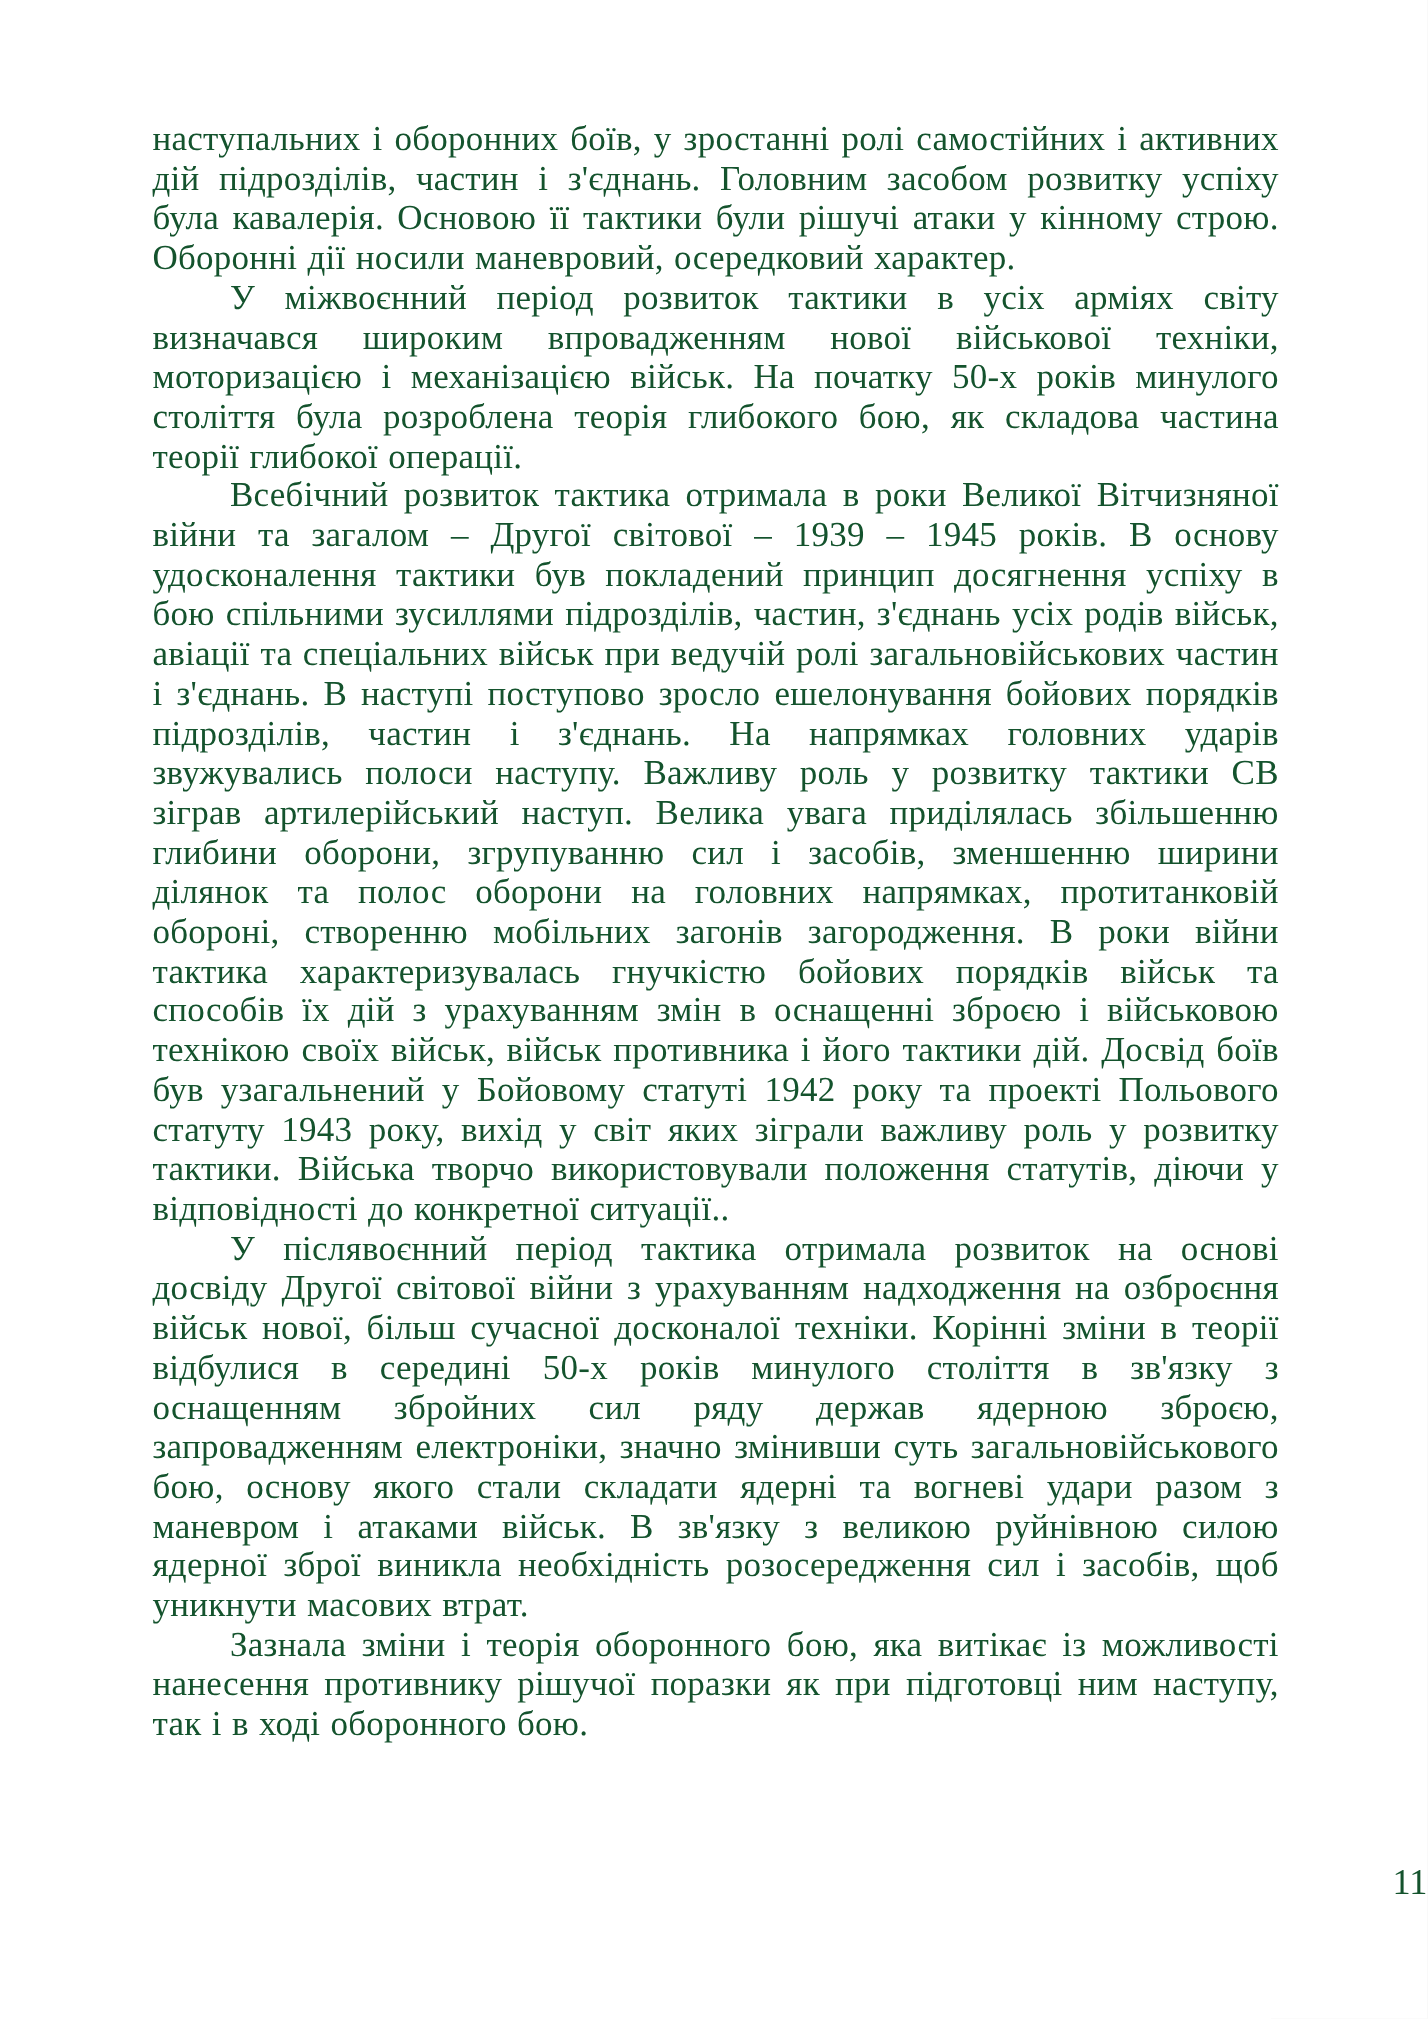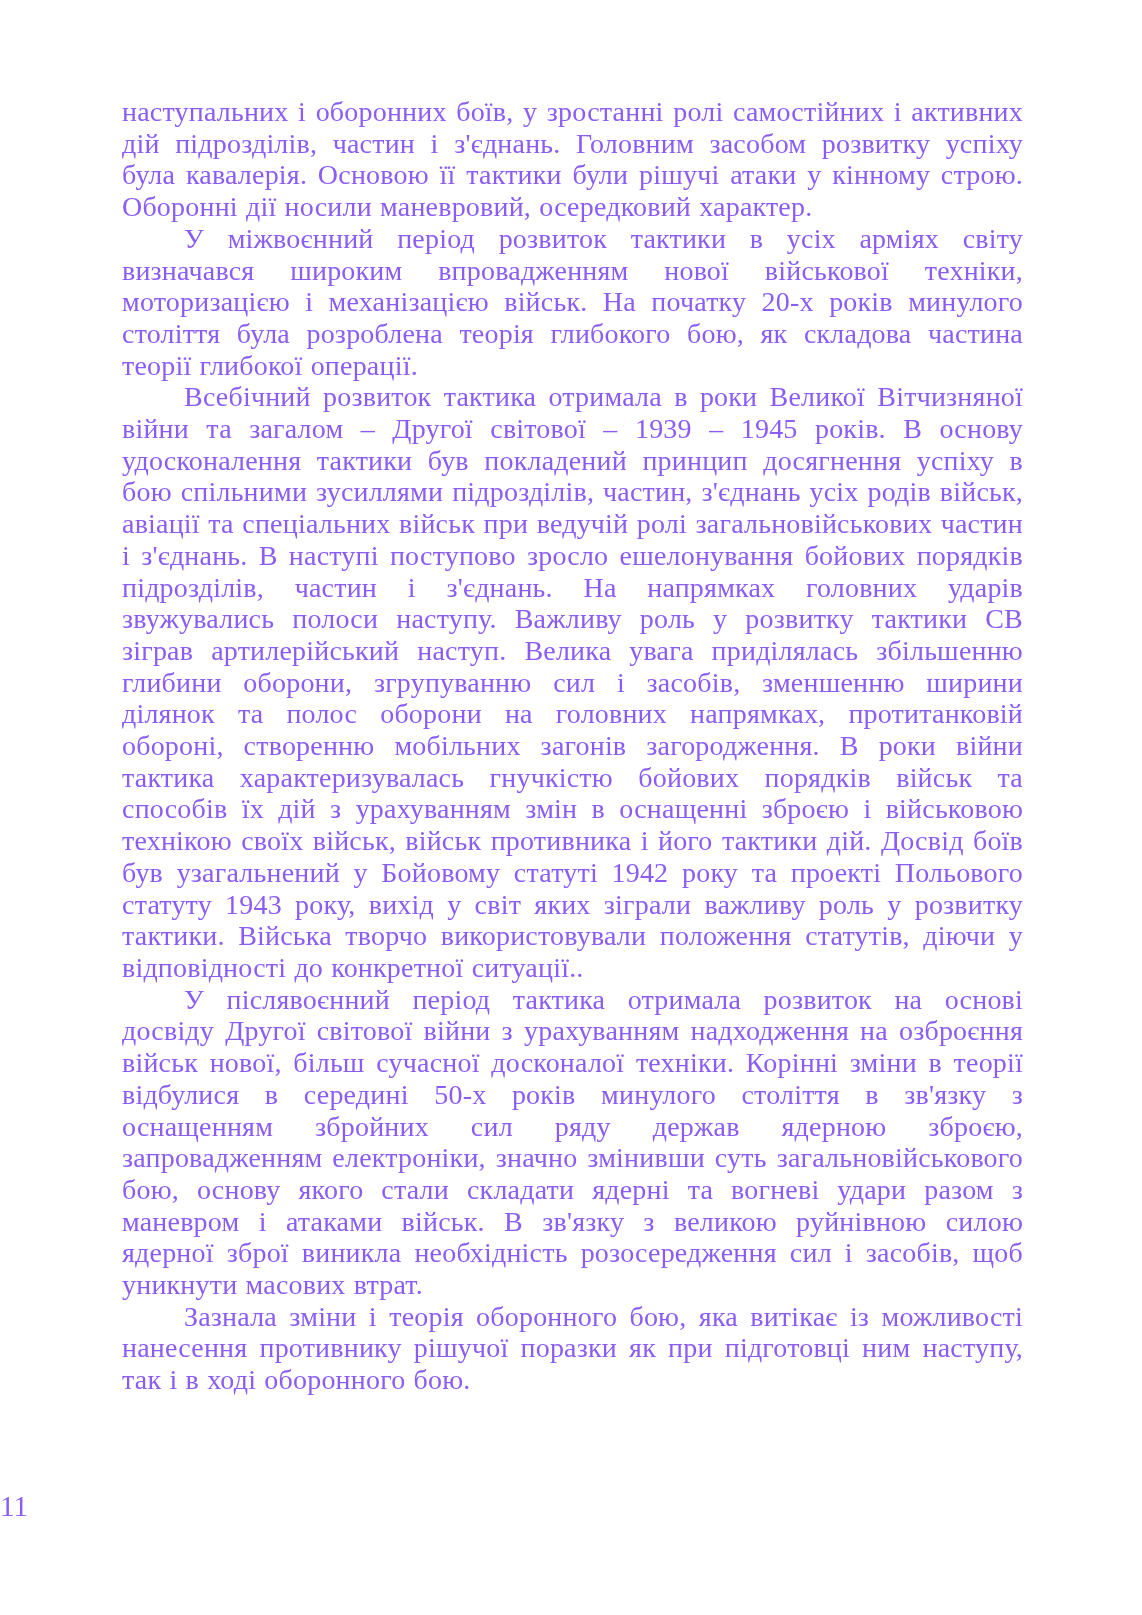--- a/index.html
+++ b/index.html
@@ -10,21 +10,21 @@
     width: 1142px;
     height: 1615px;
     background: #e8e8e8;
     font-family: "Liberation Serif", "DejaVu Serif", serif;
   }
   .page {
     position: relative;
     width: 1142px;
     height: 1615px;
     background: #ffffff;
-    color: #8b5cf6;
+    color: #14532d;
     overflow: hidden;
   }
   .text-block {
     position: absolute;
     left: 122px;
     top: 96px;
     width: 901px;
     text-align: justify;
     font-size: 28px;
     line-height: 31.7px;
@@ -36,33 +36,33 @@
     padding: 0;
   }
   .text-block p.indented {
     text-indent: 62px;
   }
   .page-number {
     position: absolute;
     top: 1490px;
     left: 0;
     width: 1142px;
-    text-align: left;
+    text-align: right;
     font-size: 29px;
     line-height: 32px;
   }
 </style>
 </head>
 <body>
 
 <div class="page">
 
   <div class="text-block">
     <p>наступальних і оборонних боїв, у зростанні ролі самостійних і активних дій підрозділів, частин і з'єднань. Головним засобом розвитку успіху була кавалерія. Основою її тактики були рішучі атаки у кінному строю. Оборонні дії носили маневровий, осередковий характер.</p>
-    <p class="indented">У міжвоєнний період розвиток тактики в усіх арміях світу визначався широким впровадженням нової військової техніки, моторизацією і механізацією військ. На початку 20-х років минулого століття була розроблена теорія глибокого бою, як складова частина теорії глибокої операції.</p>
+    <p class="indented">У міжвоєнний період розвиток тактики в усіх арміях світу визначався широким впровадженням нової військової техніки, моторизацією і механізацією військ. На початку 50-х років минулого століття була розроблена теорія глибокого бою, як складова частина теорії глибокої операції.</p>
     <p class="indented">Всебічний розвиток тактика отримала в роки Великої Вітчизняної війни та загалом – Другої світової – 1939 – 1945 років. В основу удосконалення тактики був покладений принцип досягнення успіху в бою спільними зусиллями підрозділів, частин, з'єднань усіх родів військ, авіації та спеціальних військ при ведучій ролі загальновійськових частин і з'єднань. В наступі поступово зросло ешелонування бойових порядків підрозділів, частин і з'єднань. На напрямках головних ударів звужувались полоси наступу. Важливу роль у розвитку тактики СВ зіграв артилерійський наступ. Велика увага приділялась збільшенню глибини оборони, згрупуванню сил і засобів, зменшенню ширини ділянок та полос оборони на головних напрямках, протитанковій обороні, створенню мобільних загонів загородження. В роки війни тактика характеризувалась гнучкістю бойових порядків військ та способів їх дій з урахуванням змін в оснащенні зброєю і військовою технікою своїх військ, військ противника і його тактики дій. Досвід боїв був узагальнений у Бойовому статуті 1942 року та проекті Польового статуту 1943 року, вихід у світ яких зіграли важливу роль у розвитку тактики. Війська творчо використовували положення статутів, діючи у відповідності до конкретної ситуації..</p>
     <p class="indented">У післявоєнний період тактика отримала розвиток на основі досвіду Другої світової війни з урахуванням надходження на озброєння військ нової, більш сучасної досконалої техніки. Корінні зміни в теорії відбулися в середині 50-х років минулого століття в зв'язку з оснащенням збройних сил ряду держав ядерною зброєю, запровадженням електроніки, значно змінивши суть загальновійськового бою, основу якого стали складати ядерні та вогневі удари разом з маневром і атаками військ. В зв'язку з великою руйнівною силою ядерної зброї виникла необхідність розосередження сил і засобів, щоб уникнути масових втрат.</p>
     <p class="indented">Зазнала зміни і теорія оборонного бою, яка витікає із можливості нанесення противнику рішучої поразки як при підготовці ним наступу, так і в ході оборонного бою.</p>
   </div>
 
   <div class="page-number">11</div>
 
 </div>
 
 </body></html>

